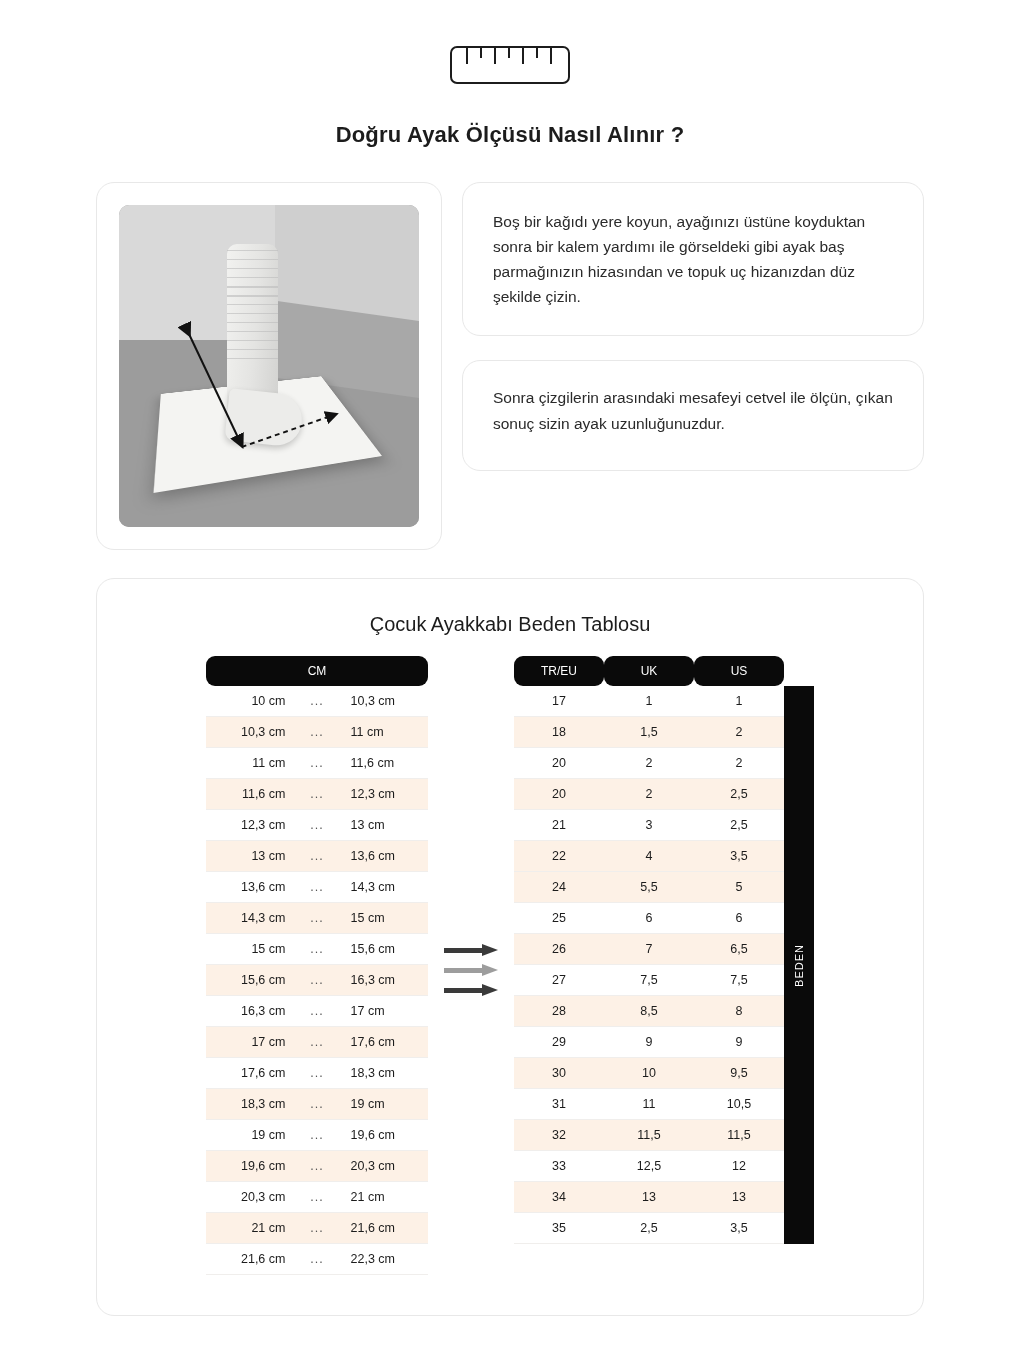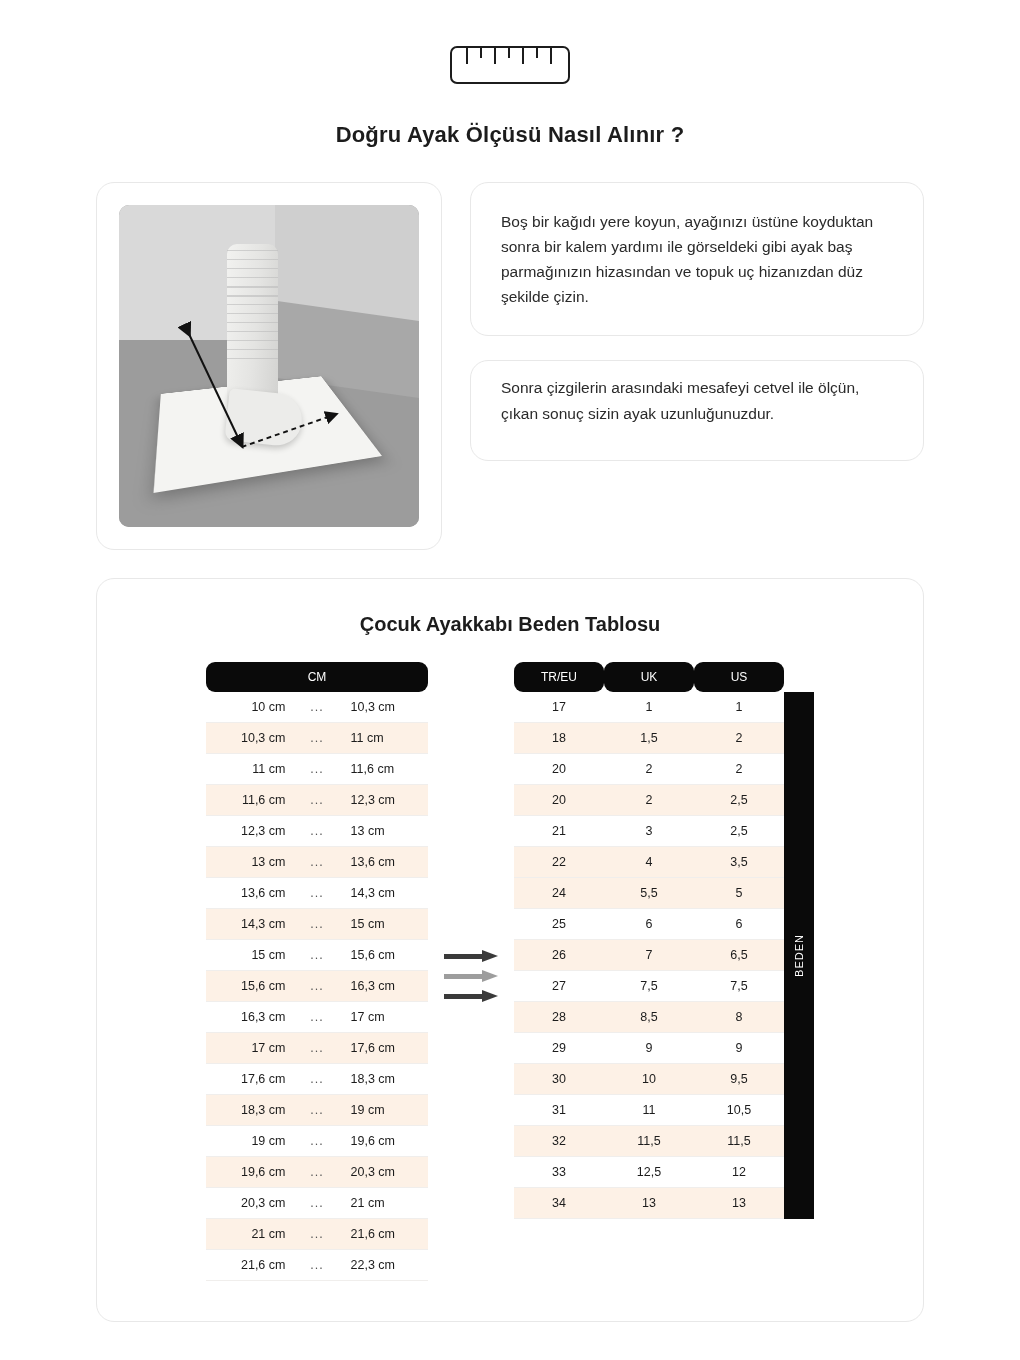--- a/index.html
+++ b/index.html
@@ -44,21 +44,21 @@
     text-align: center;
     font-size: 22px;
     font-weight: bold;
     margin-top: 38px;
     letter-spacing: 0.2px;
   }
 
   
   .top-section {
     display: flex;
-    gap: 28px;
+    gap: 20px;
     margin: 34px 96px 0 96px;
     align-items: flex-start;
   }
   .card {
     border: 1px solid #e8e8e8;
     border-radius: 18px;
     background: #fff;
   }
   .photo-card {
     width: 346px;
@@ -156,36 +156,36 @@
     gap: 24px;
     flex: 1;
   }
   .text-card {
     padding: 26px 30px;
     font-size: 15.5px;
     line-height: 1.62;
     color: #2a2a2a;
   }
   .text-card.second {
-    padding-top: 14px;
+    padding-top: 24px;
     padding-bottom: 34px;
   }
 
   
   .table-section {
     margin: 28px 96px 0 96px;
     border: 1px solid #e8e8e8;
     border-radius: 18px;
     padding: 34px 20px 40px 20px;
   }
   .table-title {
     text-align: center;
     font-size: 20px;
-    font-weight: bold;
-    margin-bottom: 26px;
+    font-weight: normal;
+    margin-bottom: 20px;
   }
   .tables-row {
     display: flex;
     justify-content: center;
     align-items: flex-start;
     gap: 0;
   }
   table {
     border-collapse: collapse;
     font-size: 12.5px;
@@ -530,20 +530,25 @@
             <tr>
               <td>33</td>
               <td>12,5</td>
               <td>12</td>
             </tr>
             <tr class="alt">
               <td>34</td>
               <td>13</td>
               <td>13</td>
             </tr>
+            <tr>
+              <td>35</td>
+              <td>2,5</td>
+              <td>3,5</td>
+            </tr>
           </tbody>
       </table>
       <div class="beden-bar">
         <span>BEDEN</span>
       </div>
     </div>
 
   </div>
 </div>
 

